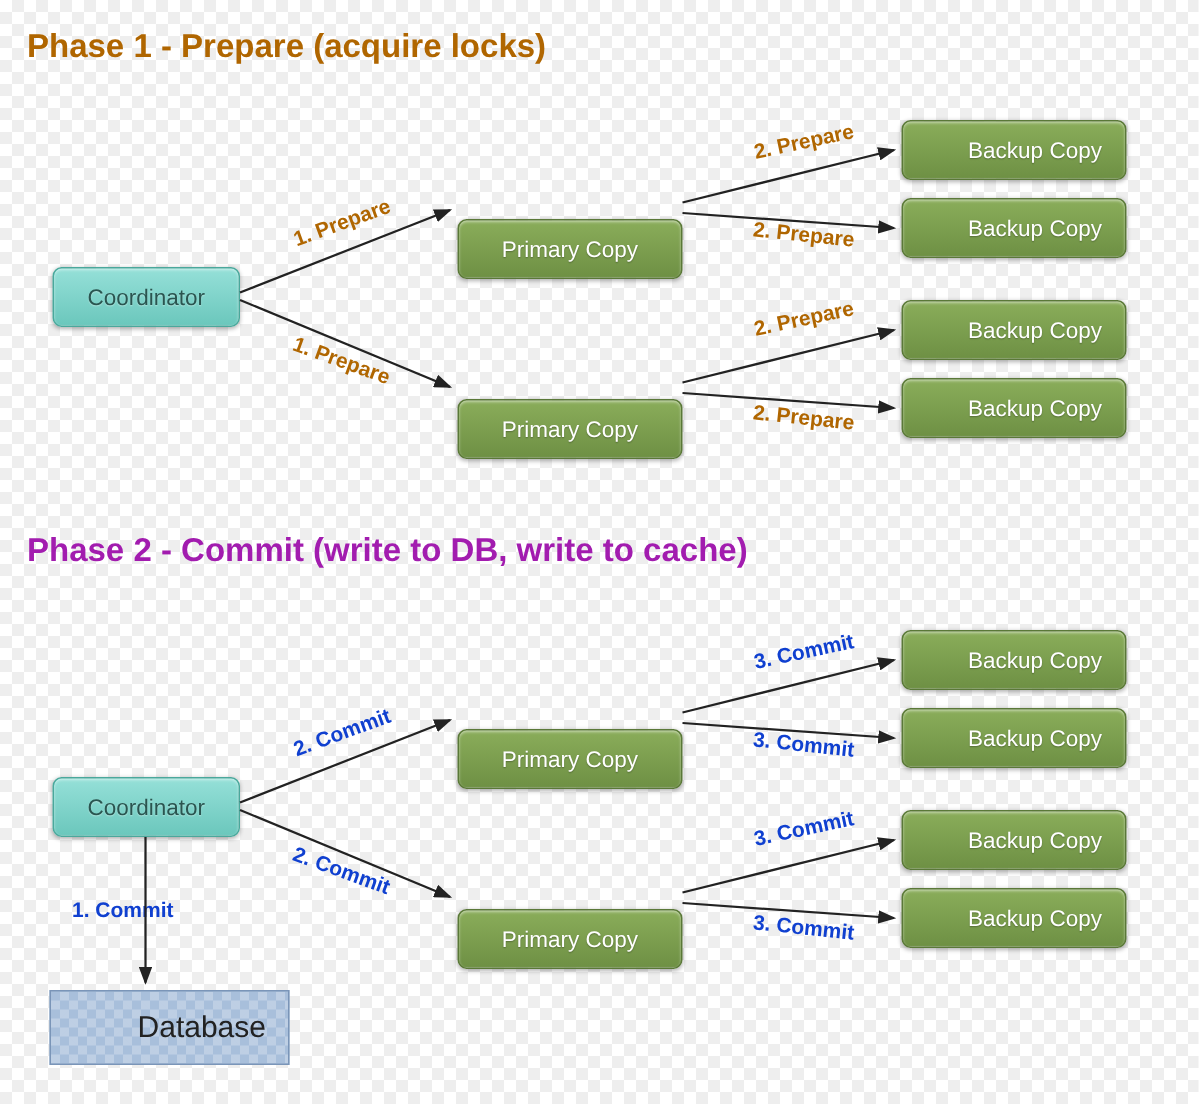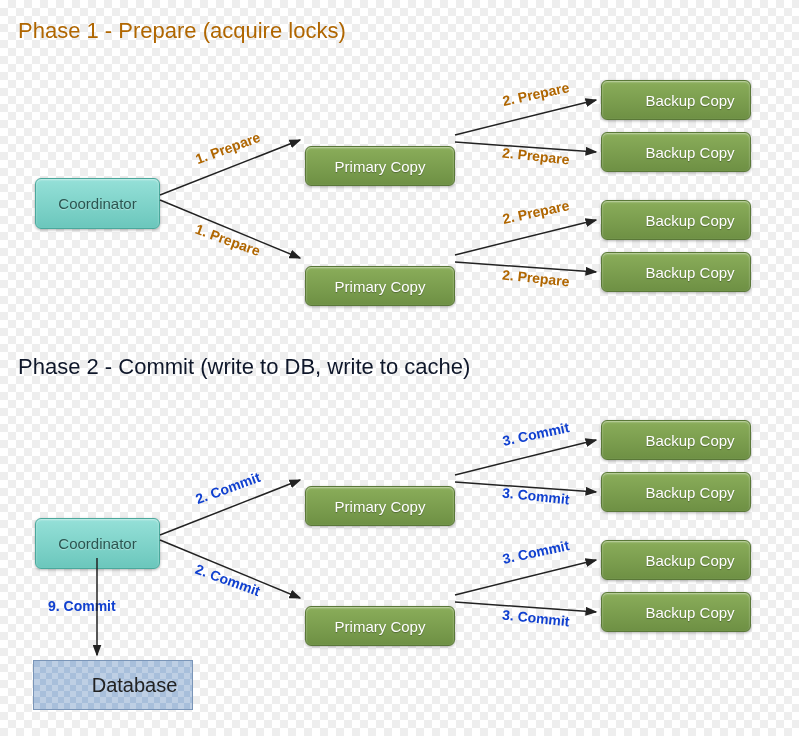--- a/index.html
+++ b/index.html
@@ -13,42 +13,42 @@
         linear-gradient(-45deg, #eee 25%, transparent 25%),
         linear-gradient(45deg, transparent 75%, #eee 75%),
         linear-gradient(-45deg, transparent 75%, #eee 75%);
       background-size: 16px 16px;
       background-position: 0 0, 0 8px, 8px -8px, -8px 0px;
       background-color: white;
     }
     .phase-title {
       position: absolute;
       font-size: 22px;
-      font-weight: normal;
+      font-weight: bold;
     }
     .phase1-title { color: #b06600; }
-    .phase2-title { color: #0f172a; }
+    .phase2-title { color: #a21caf; }
     .node {
       position: absolute;
       display: flex;
       align-items: center;
       justify-content: center;
       border-radius: 6px;
       color: white;
       font-size: 15px;
       text-shadow: 0 1px 1px rgba(0,0,0,0.3);
       box-shadow: inset 0 1px 2px rgba(255,255,255,0.5), 0 1px 3px rgba(0,0,0,0.3);
     }
     .coordinator {
       background: linear-gradient(to bottom, #95e0d8, #6bc7bc);
       border: 1px solid #4aa89c;
       color: #2a5550;
       text-shadow: 0 1px 1px rgba(255,255,255,0.4);
       width: 125px;
-      height: 51px;
+      height: 40px;
     }
     .primary {
       background: linear-gradient(to bottom, #8aad5a, #6e9044);
       border: 1px solid #5a7838;
       width: 150px;
       height: 40px;
       margin-top: 28px;
     }
     .backup {
       background: linear-gradient(to bottom, #8aad5a, #6e9044);
@@ -132,21 +132,21 @@
 <div class="database" style="left:33px; top:660px;">Database</div>
 
 <div class="edge-label commit-label" style="left:194px; top:480px; transform:rotate(-20deg);">2. Commit</div>
 <div class="edge-label commit-label" style="left:194px; top:572px; transform:rotate(20deg);">2. Commit</div>
 
 <div class="edge-label commit-label" style="left:502px; top:426px; transform:rotate(-12deg);">3. Commit</div>
 <div class="edge-label commit-label" style="left:502px; top:488px; transform:rotate(6deg);">3. Commit</div>
 <div class="edge-label commit-label" style="left:502px; top:544px; transform:rotate(-12deg);">3. Commit</div>
 <div class="edge-label commit-label" style="left:502px; top:610px; transform:rotate(6deg);">3. Commit</div>
 
-<div class="edge-label commit-label" style="left:48px; top:598px;">9. Commit</div>
+<div class="edge-label commit-label" style="left:48px; top:598px;">1. Commit</div>
 
 <svg class="arrows">
   <defs>
     <marker id="arrowhead" markerWidth="8" markerHeight="6" refX="7" refY="3" orient="auto">
       <polygon points="0 0, 8 3, 0 6" fill="#222"></polygon>
     </marker>
   </defs>
 
   <line x1="160" y1="195" x2="300" y2="140" stroke="#222" stroke-width="1.5" marker-end="url(#arrowhead)"></line>
   <line x1="160" y1="200" x2="300" y2="258" stroke="#222" stroke-width="1.5" marker-end="url(#arrowhead)"></line>

